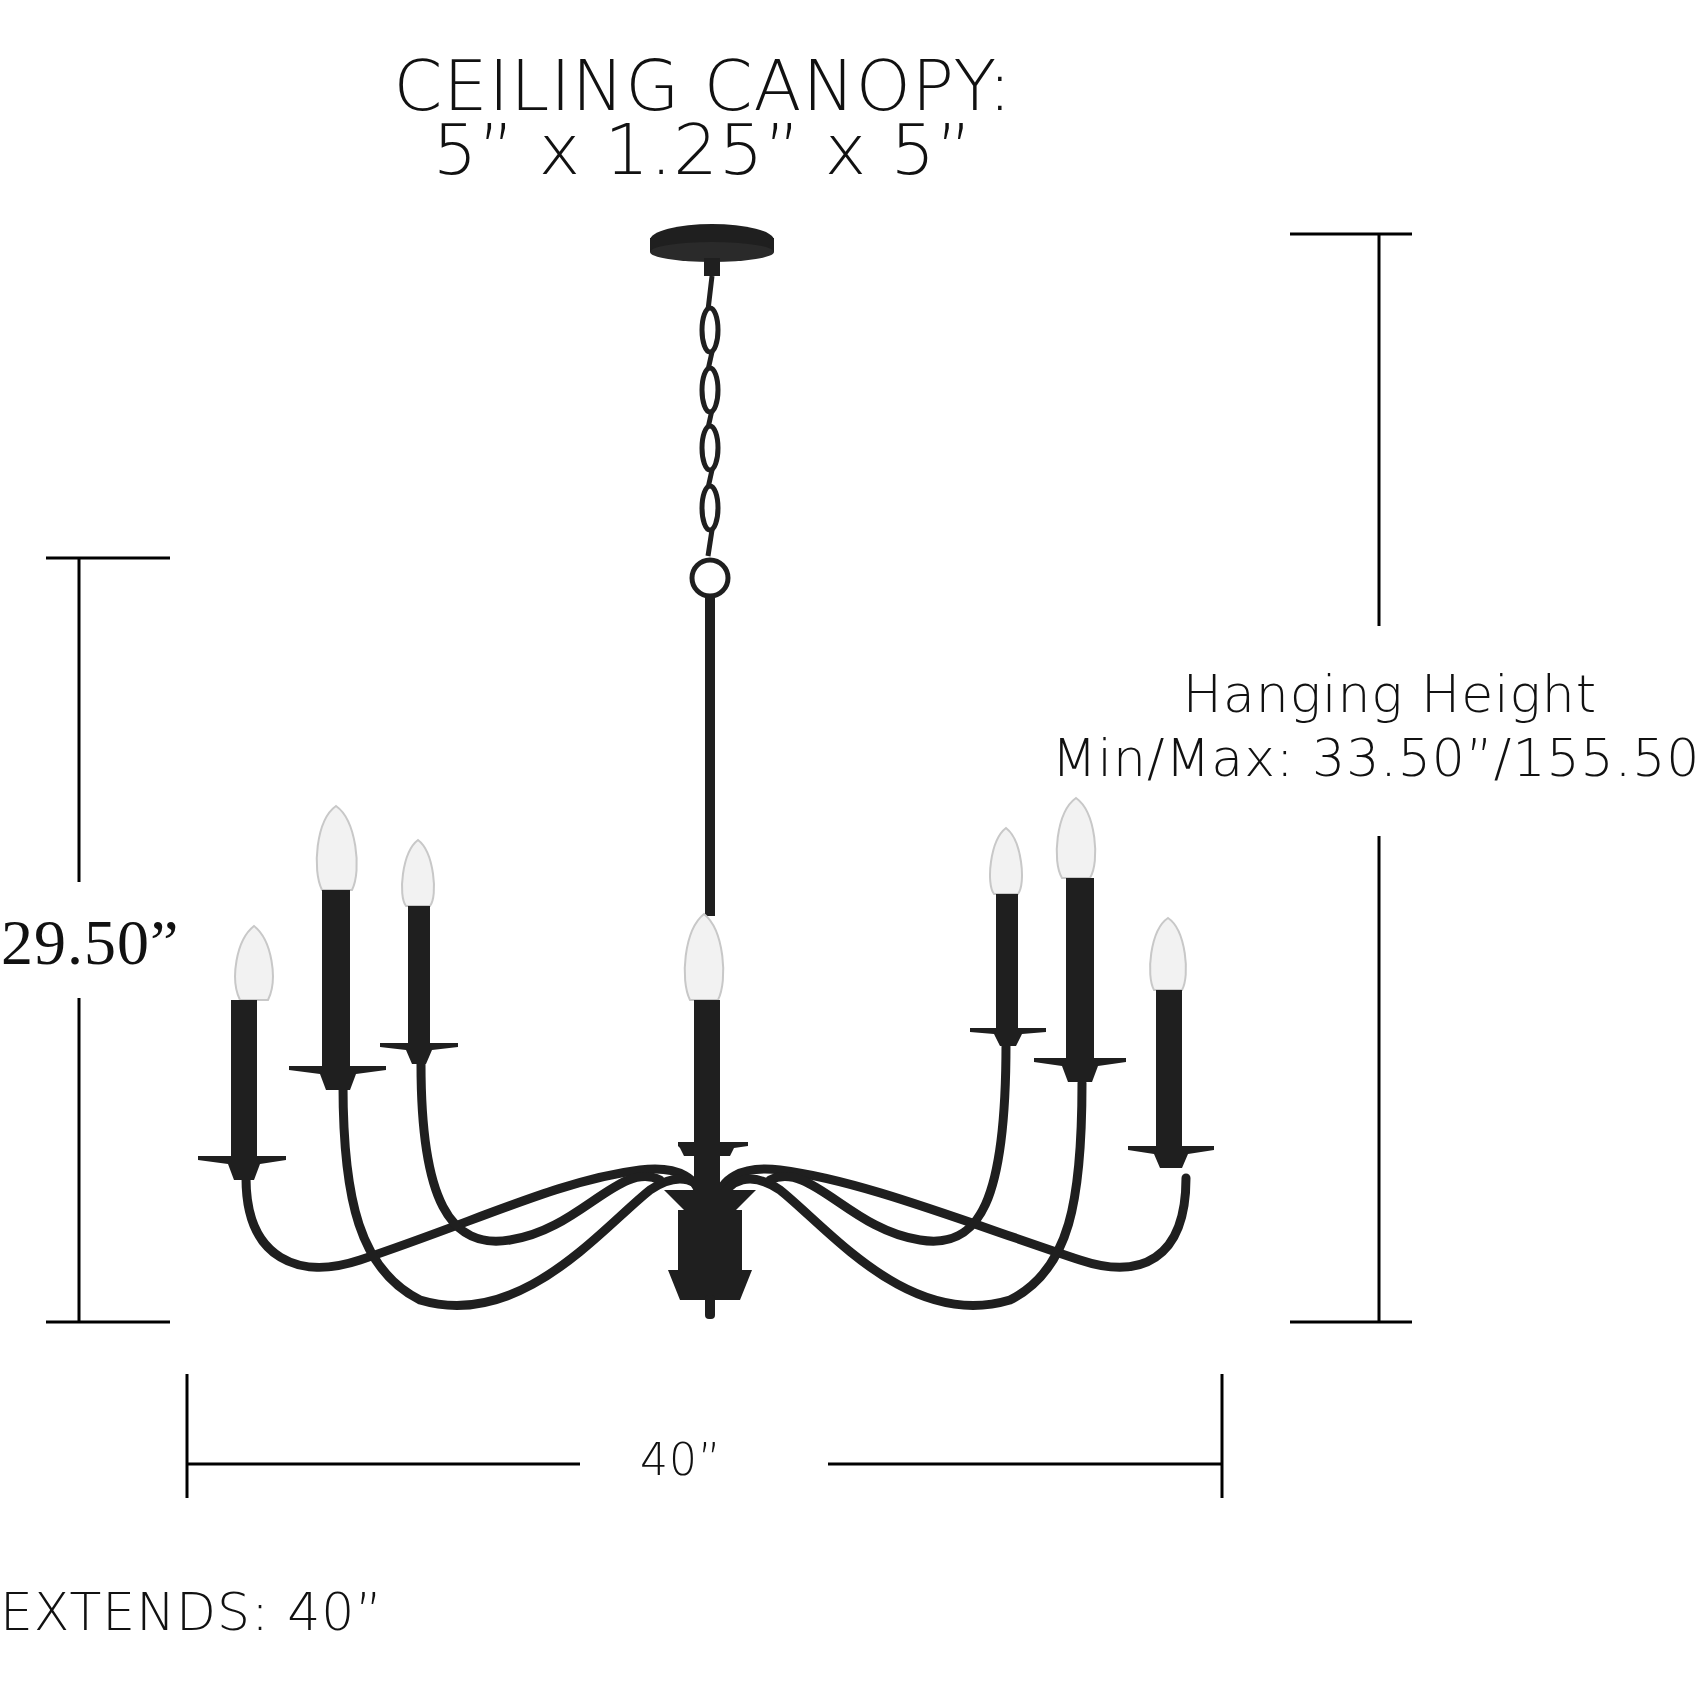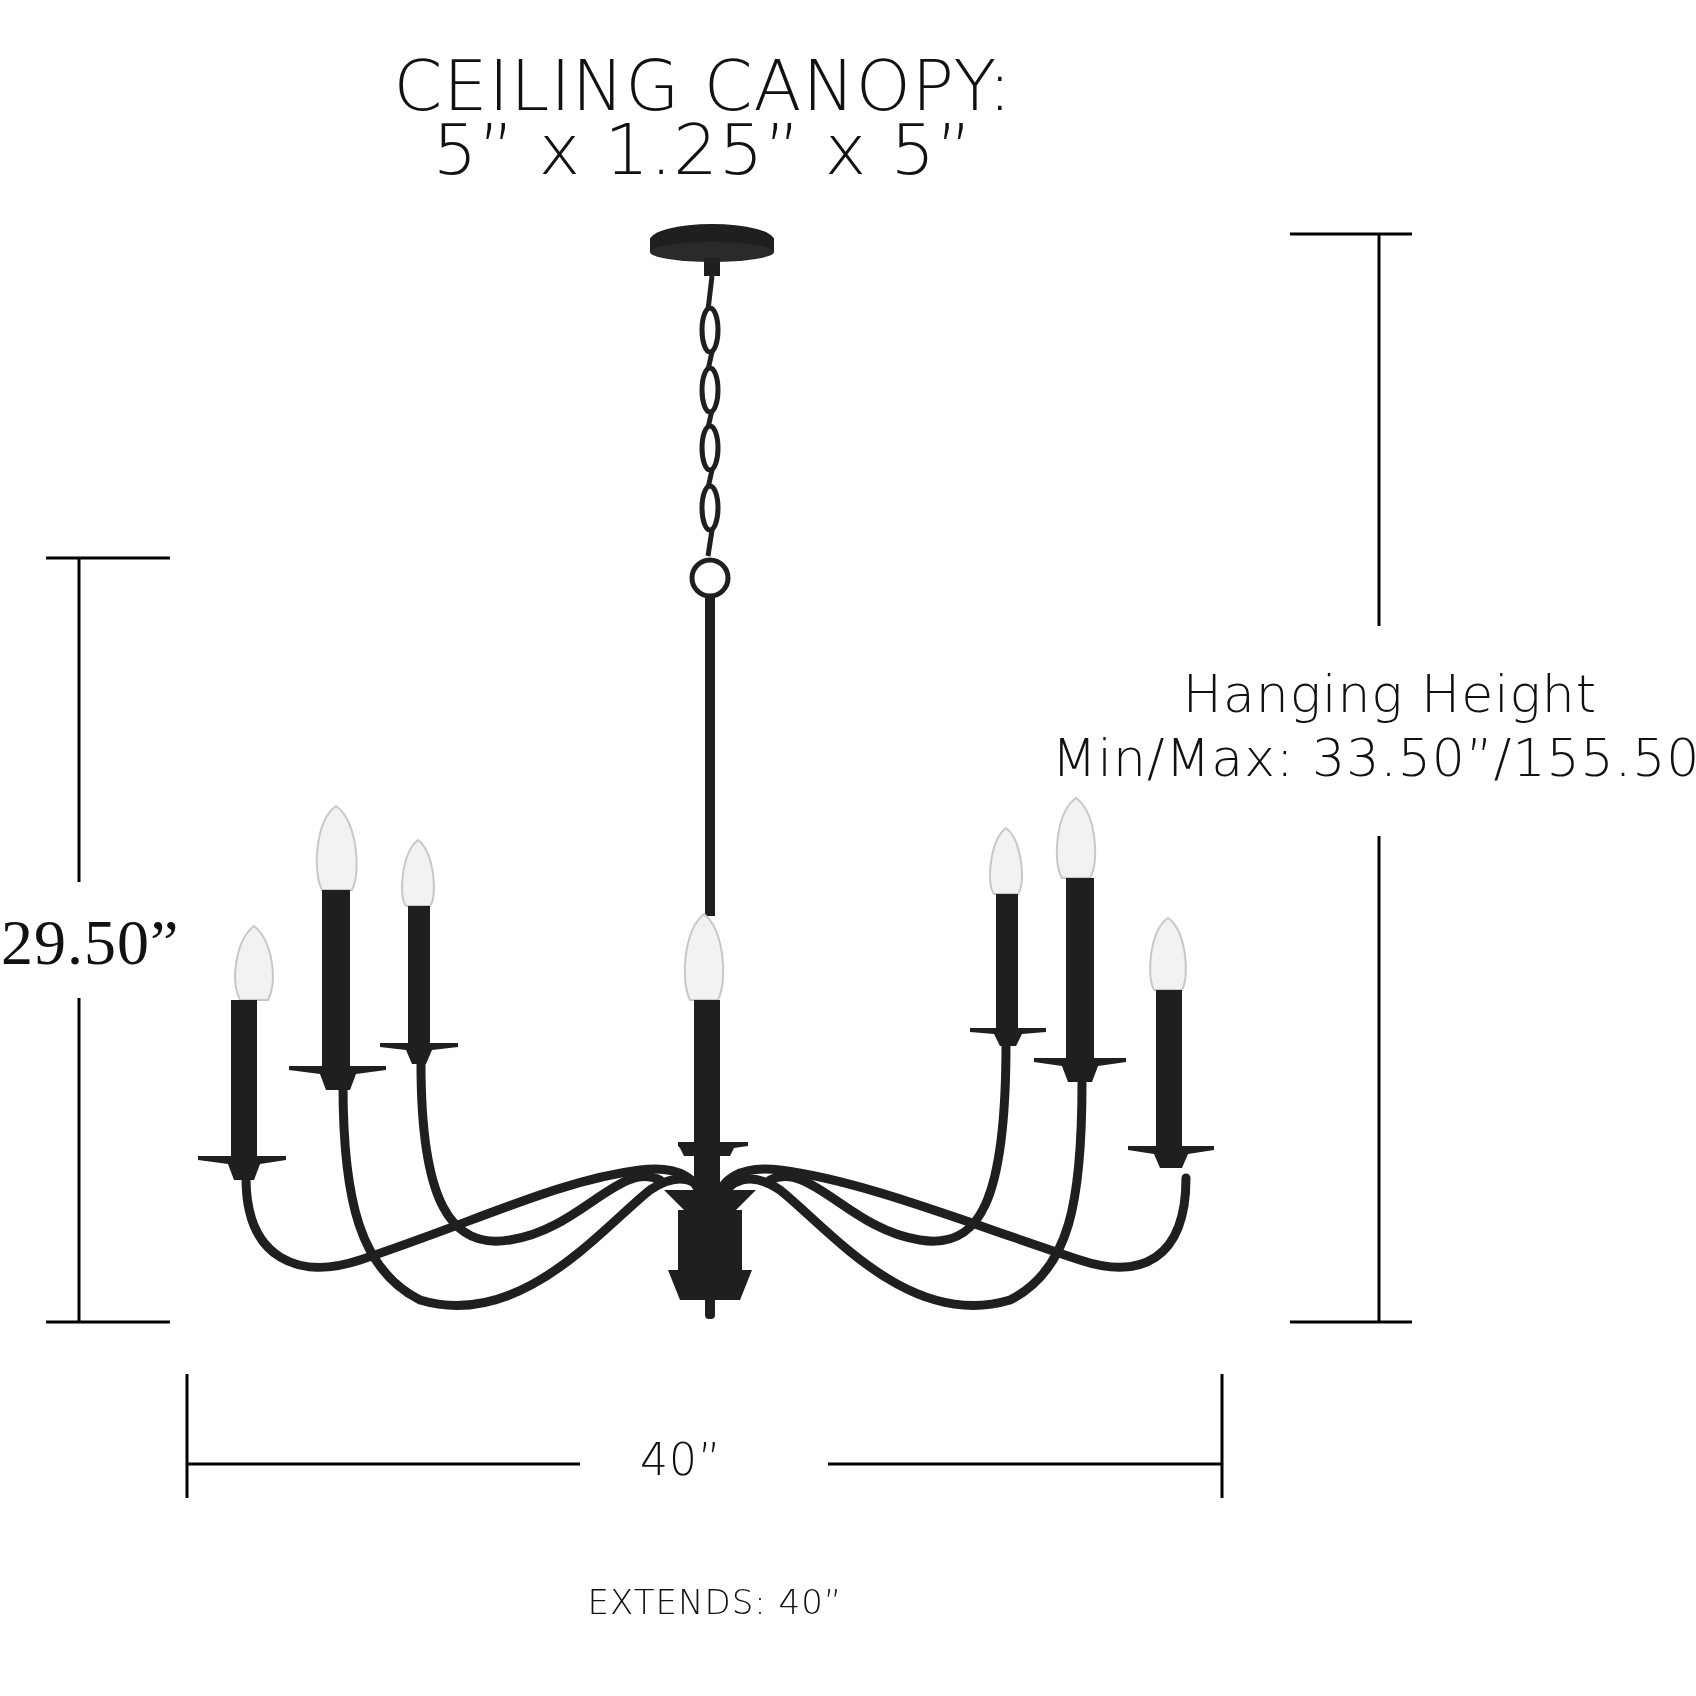--- a/index.html
+++ b/index.html
@@ -3,21 +3,21 @@
 <meta charset="utf-8">
 <style>
   html, body { margin: 0; padding: 0; background: #ffffff; }
   body { width: 1696px; height: 1696px; position: relative; overflow: hidden;
          font-family: "DejaVu Sans", sans-serif; color: #111111; }
   .label { position: absolute; font-weight: 300; letter-spacing: 1px; white-space: nowrap; }
   .canopy-label { left: 0; width: 1406px; top: 46px; text-align: center; font-size: 70px; line-height: 64px; margin-top: 8px; }
   .hang-label { left: 1040px; width: 700px; top: 662px; text-align: center; font-size: 52px; line-height: 64px; }
   .height-label { left: 1px; top: 906px; font-size: 64px; font-family: Liberation Serif, serif; }
   .width-label { left: 640px; top: 1434px; font-size: 44px; }
-  .extends-label { left: 12px; width: 1406px; top: 1582px; text-align: center; font-size: 34px; }
+  .extends-label { left: 0; width: 1406px; top: 1582px; text-align: left; font-size: 52px; }
   svg.art { position: absolute; left: 0; top: 0; }
 </style>
 </head>
 <body>
 
 <div class="label canopy-label">
   <div>CEILING CANOPY:</div>
   <div>5” x 1.25” x 5”</div>
 </div>
 

